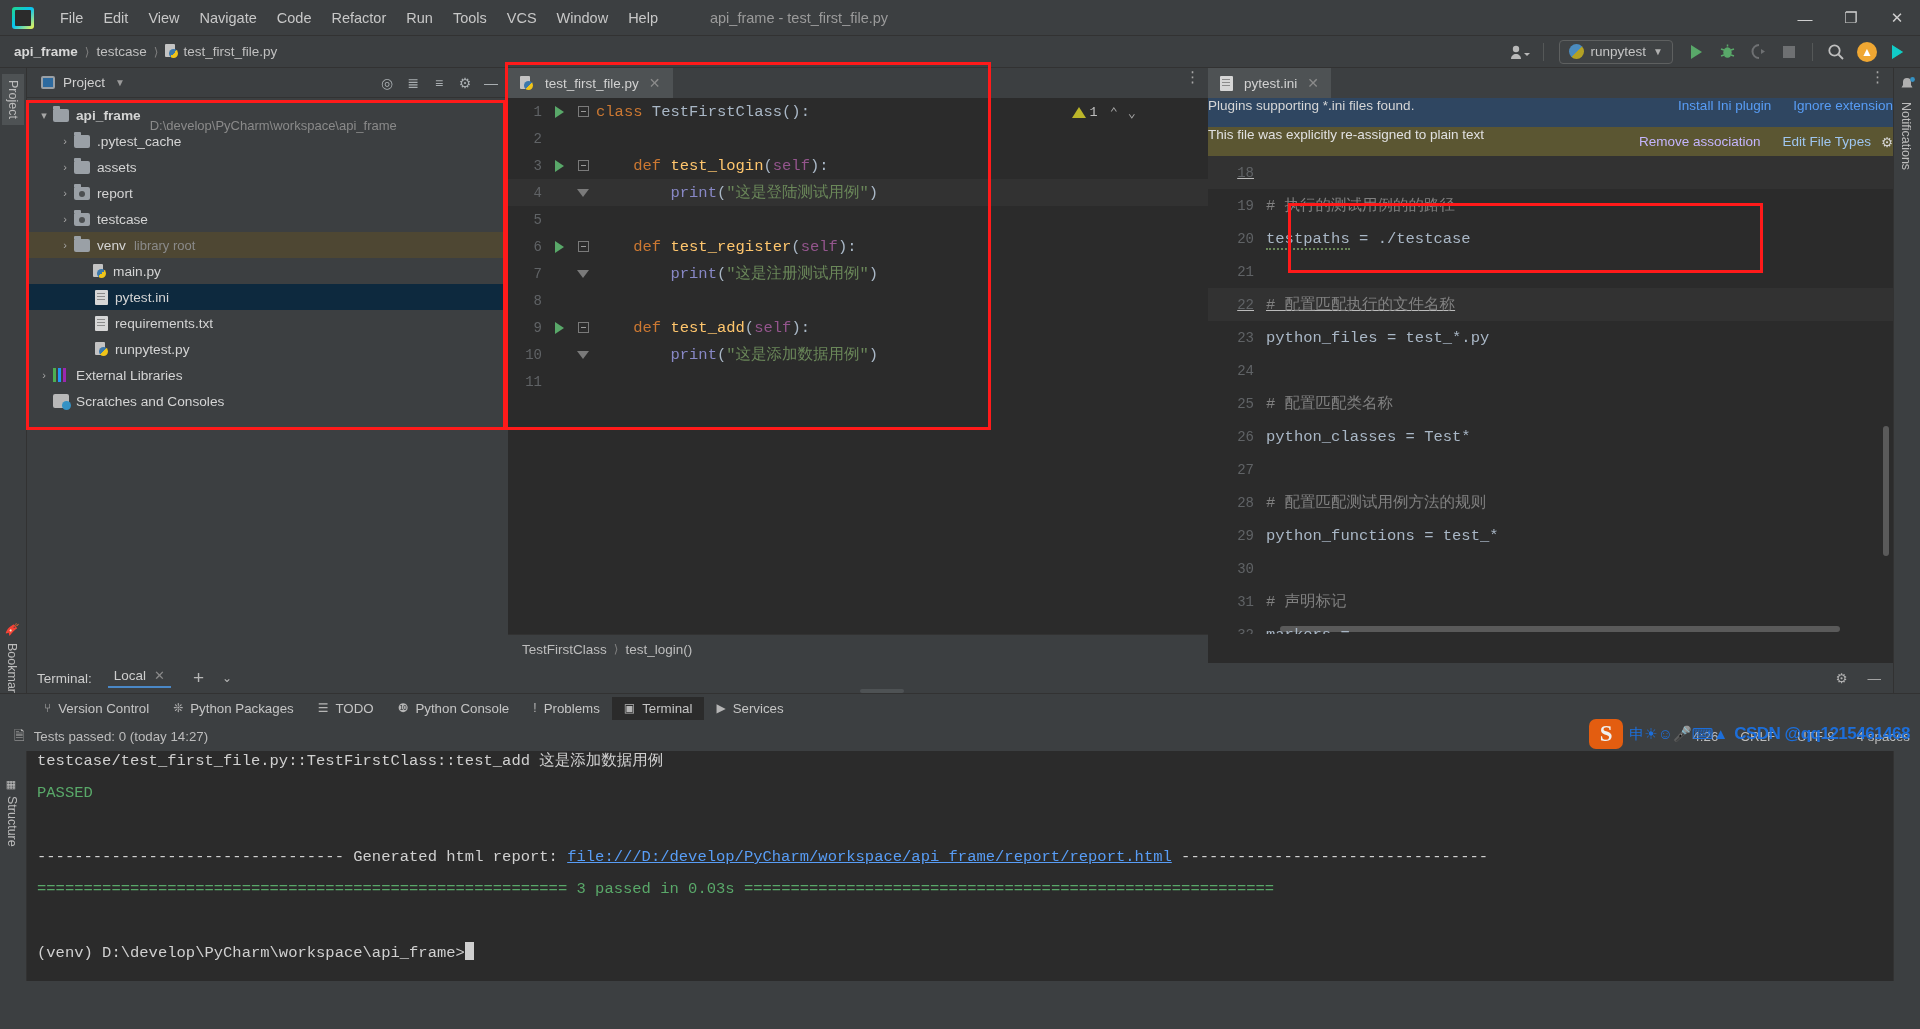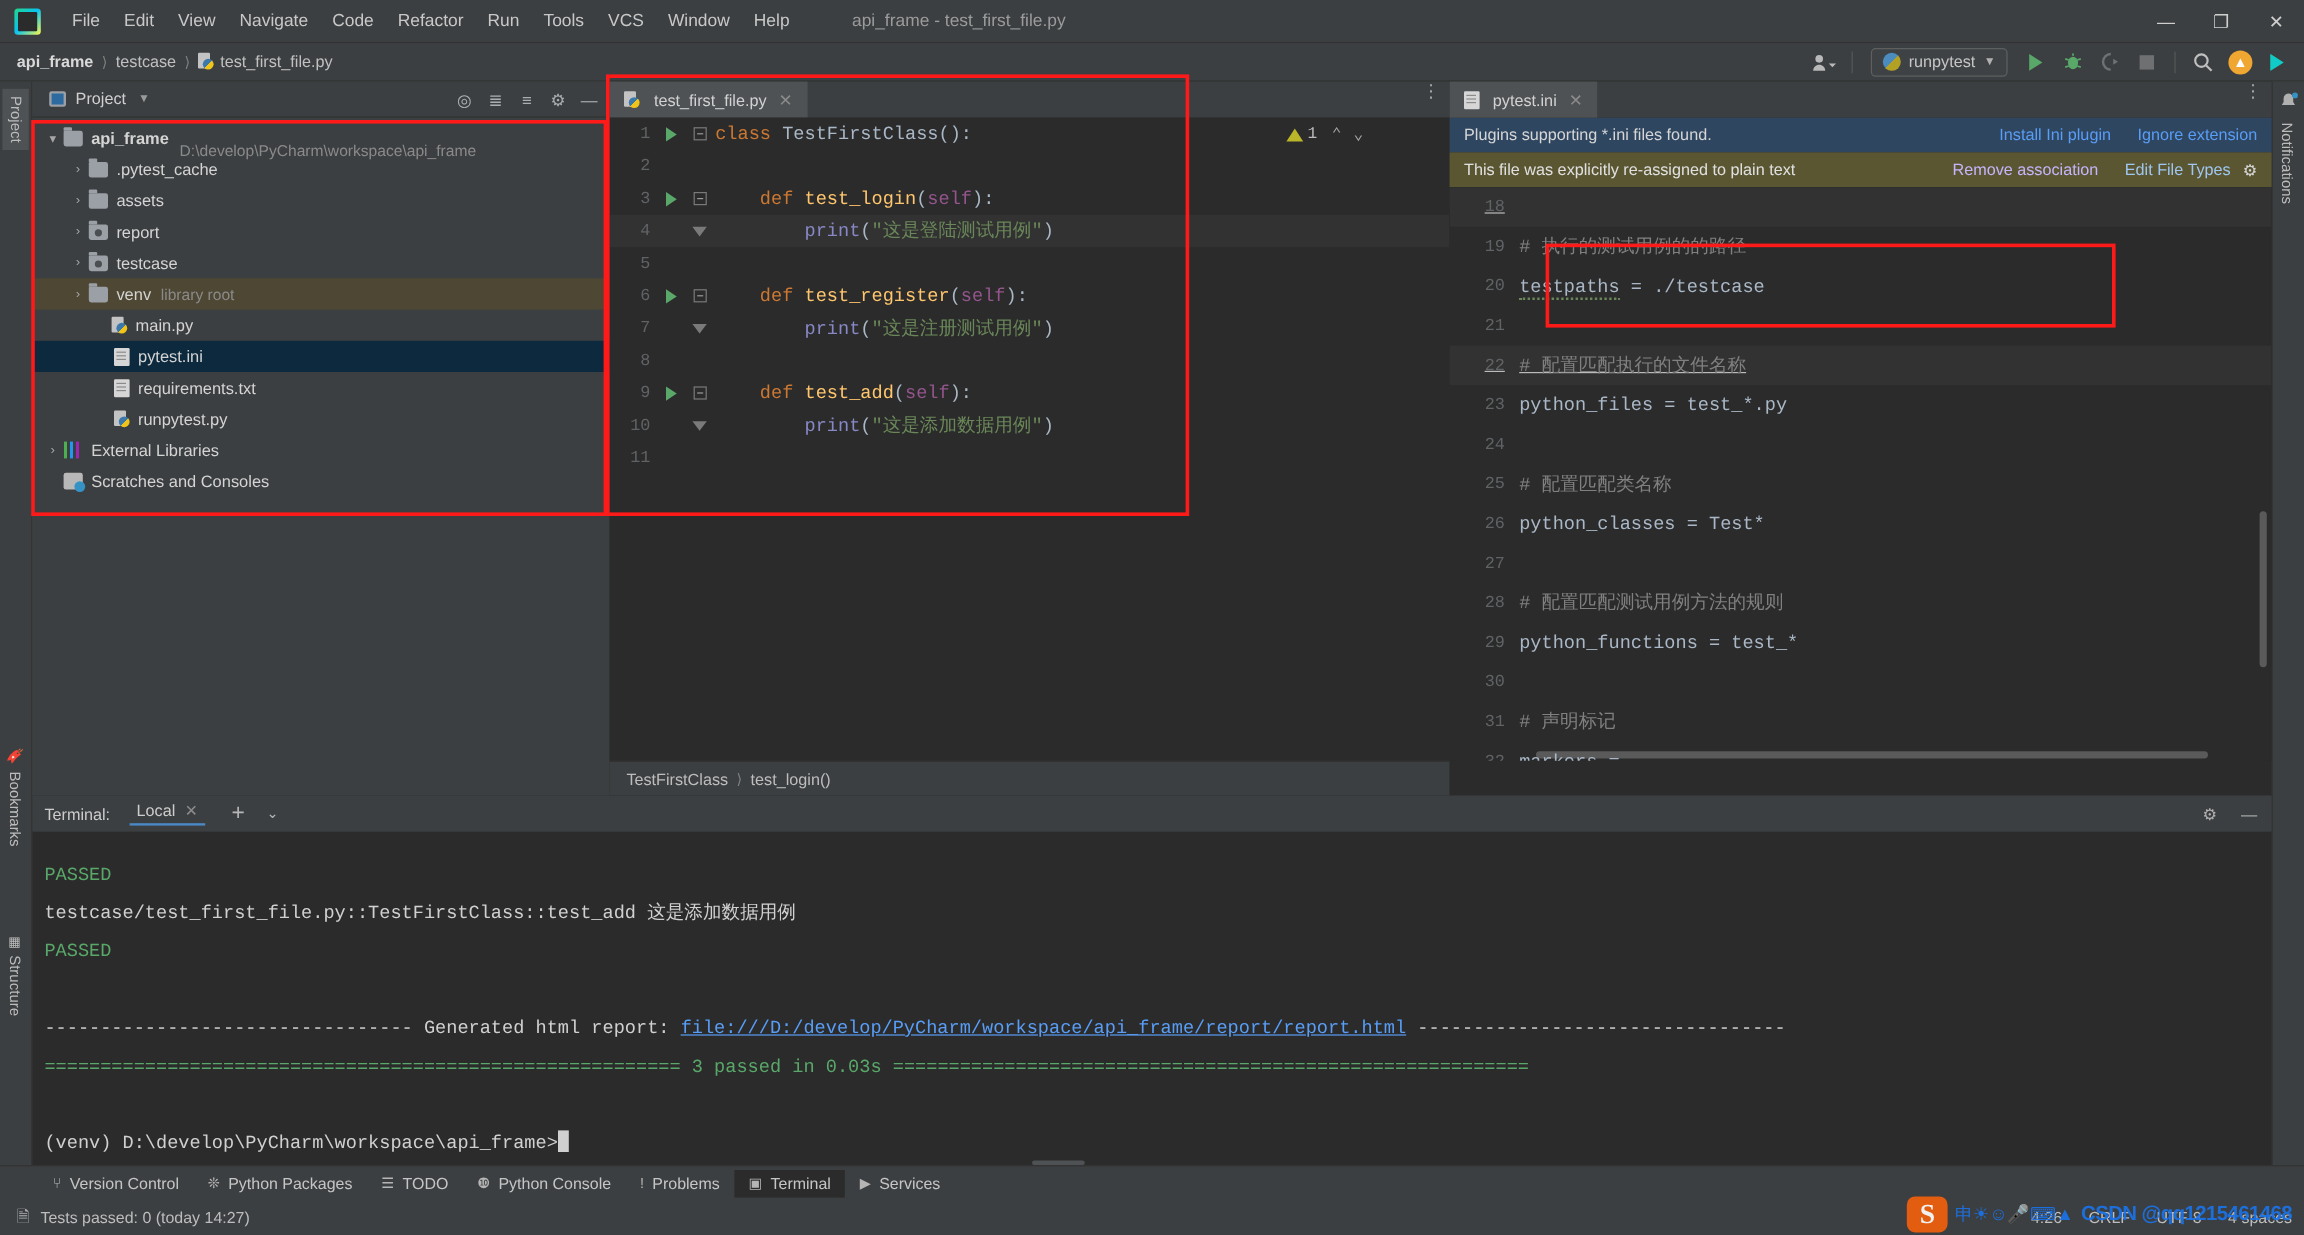--- a/index.html
+++ b/index.html
@@ -3,21 +3,21 @@
 <meta charset="utf-8">
 <style>
   * { box-sizing: border-box; margin: 0; padding: 0; }
   html, body {
     width: 1920px; height: 1029px;
     background: #3c3f41;
     font-family: "Liberation Sans", sans-serif;
     overflow: hidden;
     color: #bbbbbb;
   }
-  #app { position: relative; width: 1920px; height: 1029px; }
+  #app { position: relative; width: 1920px; height: 751px; }
 
   
   .menubar {
     position: absolute; top: 0; left: 0; width: 1920px; height: 36px;
     background: #3c3f41; display: flex; align-items: center;
     border-bottom: 1px solid #323232;
   }
   .pc-logo {
     width: 22px; height: 22px; margin-left: 12px; margin-right: 16px;
     background: linear-gradient(135deg,#21d789 0%,#07c3f2 48%,#fcf84a 100%);
@@ -185,21 +185,21 @@
     display: flex; align-items: center; padding-left: 14px; font-size: 13.5px; color: #bdbdbd;
     border-top: 1px solid #323232;
   }
 
   
   .ini {
     position: absolute; top: 68px; left: 1208px; width: 685px; height: 595px;
     background: #2b2b2b;
   }
   .banner {
-    height: 29px; display: flex; align-items: center; padding: 0 12px; font-size: 13.5px;
+    height: 29px; display: flex; padding: 0 0; font-size: 13.5px;
   }
   .banner.blue { background: #2f4661; color: #d6d6d6; }
   .banner.olive { background: #5b5632; color: #e0e0e0; }
   .bl { color: #589df6; margin-left: 22px; cursor: pointer; }
   .ini-code {
     position: relative; height: 478px; background: #2b2b2b; overflow: hidden;
     font-family: "Liberation Mono", monospace; font-size: 15.5px;
   }
   .iline { height: 33px; display: flex; align-items: center; position: relative; }
   .iline.cur { background: #323232; text-decoration: underline; }

